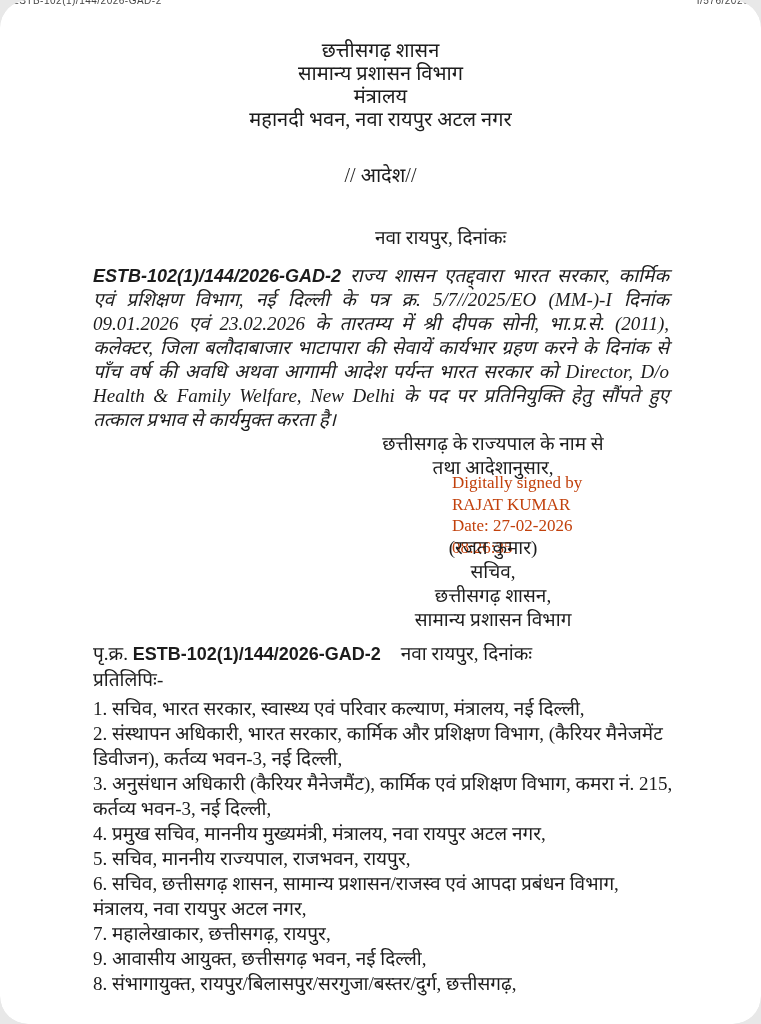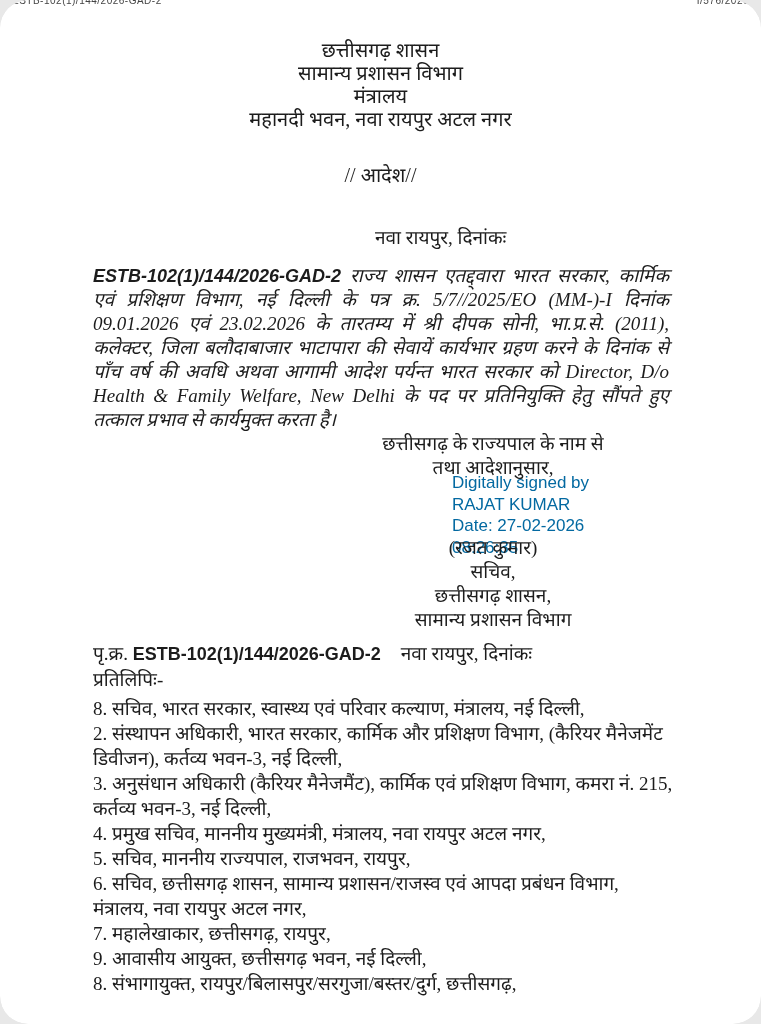--- a/index.html
+++ b/index.html
@@ -69,24 +69,24 @@
   .stamp-wrap {
     position: relative;
     height: 80px;
   }
   .stamp {
     position: absolute;
     left: 100px;
     top: -8px;
     width: 190px;
     text-align: left;
-    font-family: Liberation Sans, sans-serif;
+    font-family: Liberation Serif, serif;
     font-size: 17px;
     line-height: 21.5px;
-    color: #0369a1;
+    color: #c2410c;
     white-space: nowrap;
   }
   .sign-name {
     position: absolute;
     left: 0; right: 0;
     bottom: 0;
   }
   .endorse {
     margin: 9px 92px 0 93px;
     font-size: 19px;
@@ -139,21 +139,21 @@
     <div>छत्तीसगढ़ शासन,</div>
     <div>सामान्य प्रशासन विभाग</div>
   </div>
 
   <div class="endorse">
     <div><span>पृ.क्र.</span> <span class="ref-bold">ESTB-102(1)/144/2026-GAD-2</span><span class="place-date">नवा रायपुर, दिनांकः</span></div>
     <div>प्रतिलिपिः-</div>
   </div>
 
   <div class="copy-list">
-    <div>8. सचिव, भारत सरकार, स्वास्थ्य एवं परिवार कल्याण, मंत्रालय, नई दिल्ली,</div>
+    <div>1. सचिव, भारत सरकार, स्वास्थ्य एवं परिवार कल्याण, मंत्रालय, नई दिल्ली,</div>
     <div>2. संस्थापन अधिकारी, भारत सरकार, कार्मिक और प्रशिक्षण विभाग, (कैरियर मैनेजमेंट डिवीजन), कर्तव्य भवन-3, नई दिल्ली,</div>
     <div>3. अनुसंधान अधिकारी (कैरियर मैनेजमैंट), कार्मिक एवं प्रशिक्षण विभाग, कमरा नं. 215, कर्तव्य भवन-3, नई दिल्ली,</div>
     <div>4. प्रमुख सचिव, माननीय मुख्यमंत्री, मंत्रालय, नवा रायपुर अटल नगर,</div>
     <div>5. सचिव, माननीय राज्यपाल, राजभवन, रायपुर,</div>
     <div>6. सचिव, छत्तीसगढ़ शासन, सामान्य प्रशासन/राजस्व एवं आपदा प्रबंधन विभाग, मंत्रालय, नवा रायपुर अटल नगर,</div>
     <div>7. महालेखाकार, छत्तीसगढ़, रायपुर,</div>
     <div>9. आवासीय आयुक्त, छत्तीसगढ़ भवन, नई दिल्ली,</div>
     <div>8. संभागायुक्त, रायपुर/बिलासपुर/सरगुजा/बस्तर/दुर्ग, छत्तीसगढ़,</div>
 
   </div>

